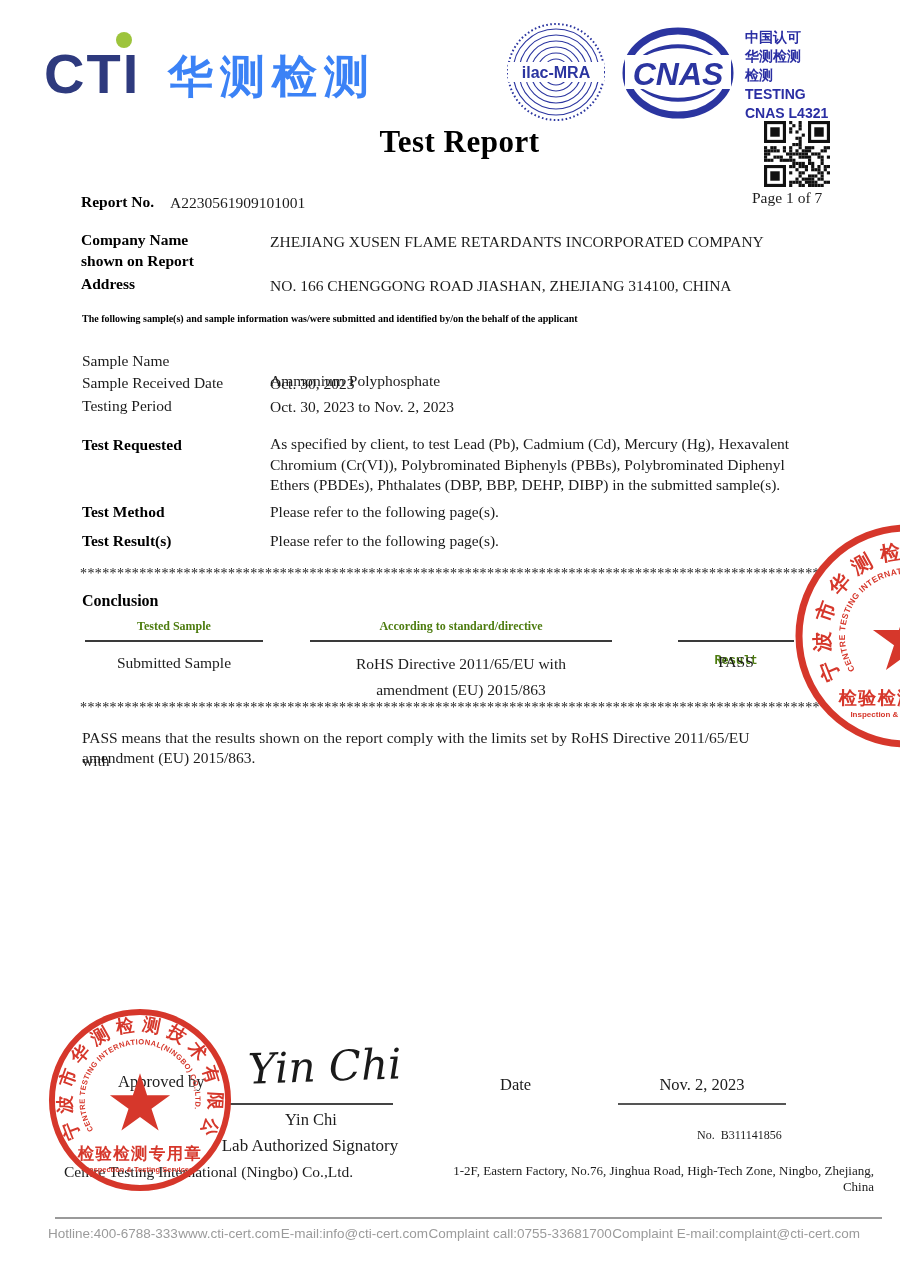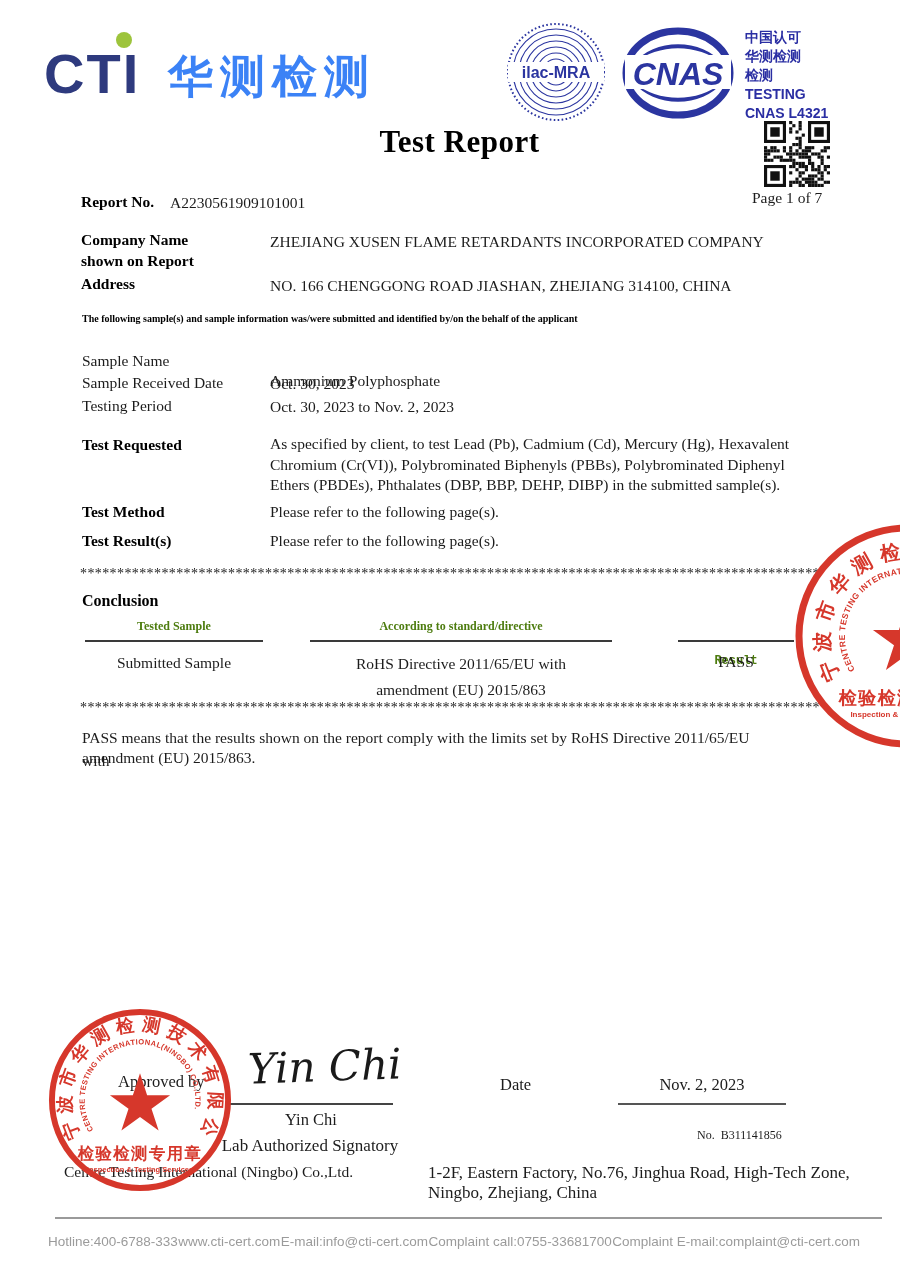--- a/index.html
+++ b/index.html
@@ -10,21 +10,21 @@
   .val{font-size:15.5px;line-height:20.5px;}
   .ctiword{font-family:"Liberation Sans","DejaVu Sans",sans-serif;font-weight:bold;font-size:56px;letter-spacing:2px;color:#2e3a7e;line-height:1;}
   .ctizh{font-family:Liberation Sans, sans-serif;font-weight:bold;font-size:45px;letter-spacing:7px;color:#3b82f6;line-height:1;}
   .accr{font-family:"Liberation Sans","DejaVu Sans",sans-serif;font-weight:bold;font-size:14px;line-height:19px;color:#2a2ea3;}
   .title{font-size:31px;font-weight:bold;letter-spacing:0.5px;color:#000;text-align:center;}
   .stars{font-size:14px;letter-spacing:0.4px;white-space:nowrap;overflow:hidden;color:#222;}
   .thcell{font-size:12px;font-weight:bold;text-align:center;color:#4d7c0f;}
   .tdcell{font-size:15.5px;text-align:center;line-height:26px;}
   .rule{background:#3a3a3a;height:2px;}
   .footer-row{font-family:"Liberation Sans","DejaVu Sans",sans-serif;font-size:13.5px;color:#9b9b9b;
-              display:flex;justify-content:space-between;margin-top:8px;}
+              display:flex;justify-content:space-between;}
   .sig{font-family:"DejaVu Serif","Liberation Serif",serif;font-style:italic;font-size:42px;color:#1a1a1a;transform:rotate(-2deg);}
   svg text{font-family:"Liberation Sans","DejaVu Sans",sans-serif;}
 </style>
 </head>
 <body>
 
 <div class="page">
 
   <div class="abs ctiword" style="left:44px;top:46px;">CTI</div>
   <div class="abs" style="left:116px;top:32px;width:16px;height:16px;border-radius:50%;background:#9dc43c;"></div>
@@ -266,21 +266,21 @@
   <div class="abs" style="left:64px;top:1163px;font-size:15.5px;">Centre Testing International (Ningbo) Co.,Ltd.</div>
 
   <div class="abs" style="left:500px;top:1075px;font-size:16.5px;">Date</div>
   <div class="abs" style="left:618px;top:1075px;width:168px;text-align:center;font-size:16.5px;">Nov. 2, 2023</div>
   <div class="abs" style="left:618px;top:1103px;width:168px;height:2px;background:#555;"></div>
 
   <div class="abs" style="left:697px;top:1128px;font-size:12px;">
     <span>No.</span>&nbsp;&nbsp;<span>B311141856</span>
   </div>
 
-  <div class="abs" style="left:428px;top:1163px;width:446px;font-size:17px;">1-2F, Eastern Factory, No.76, Jinghua Road, High-Tech Zone, Ningbo, Zhejiang, China</div>
+  <div class="abs" style="left:428px;top:1163px;width:446px;text-align:right;font-size:13px;">1-2F, Eastern Factory, No.76, Jinghua Road, High-Tech Zone, Ningbo, Zhejiang, China</div>
 
   <svg class="abs" style="left:46px;top:1006px;" width="188" height="188" viewBox="0 0 190 190">
     <defs>
       <path id="zhArcL" d="M 37.6 134.9 A 70 70 0 1 1 152.4 134.9"></path>
       <path id="enArcL" d="M 49.1 126.9 A 56 56 0 1 1 140.9 126.9"></path>
     </defs>
     <circle cx="95" cy="95" r="89" fill="none" stroke="#d6372b" stroke-width="6"></circle>
     <text font-size="18" font-weight="bold" fill="#d6372b" letter-spacing="7" font-family="'Liberation Serif',serif">
       <textPath href="#zhArcL" startOffset="4">宁波市华测检测技术有限公司</textPath>
     </text>

